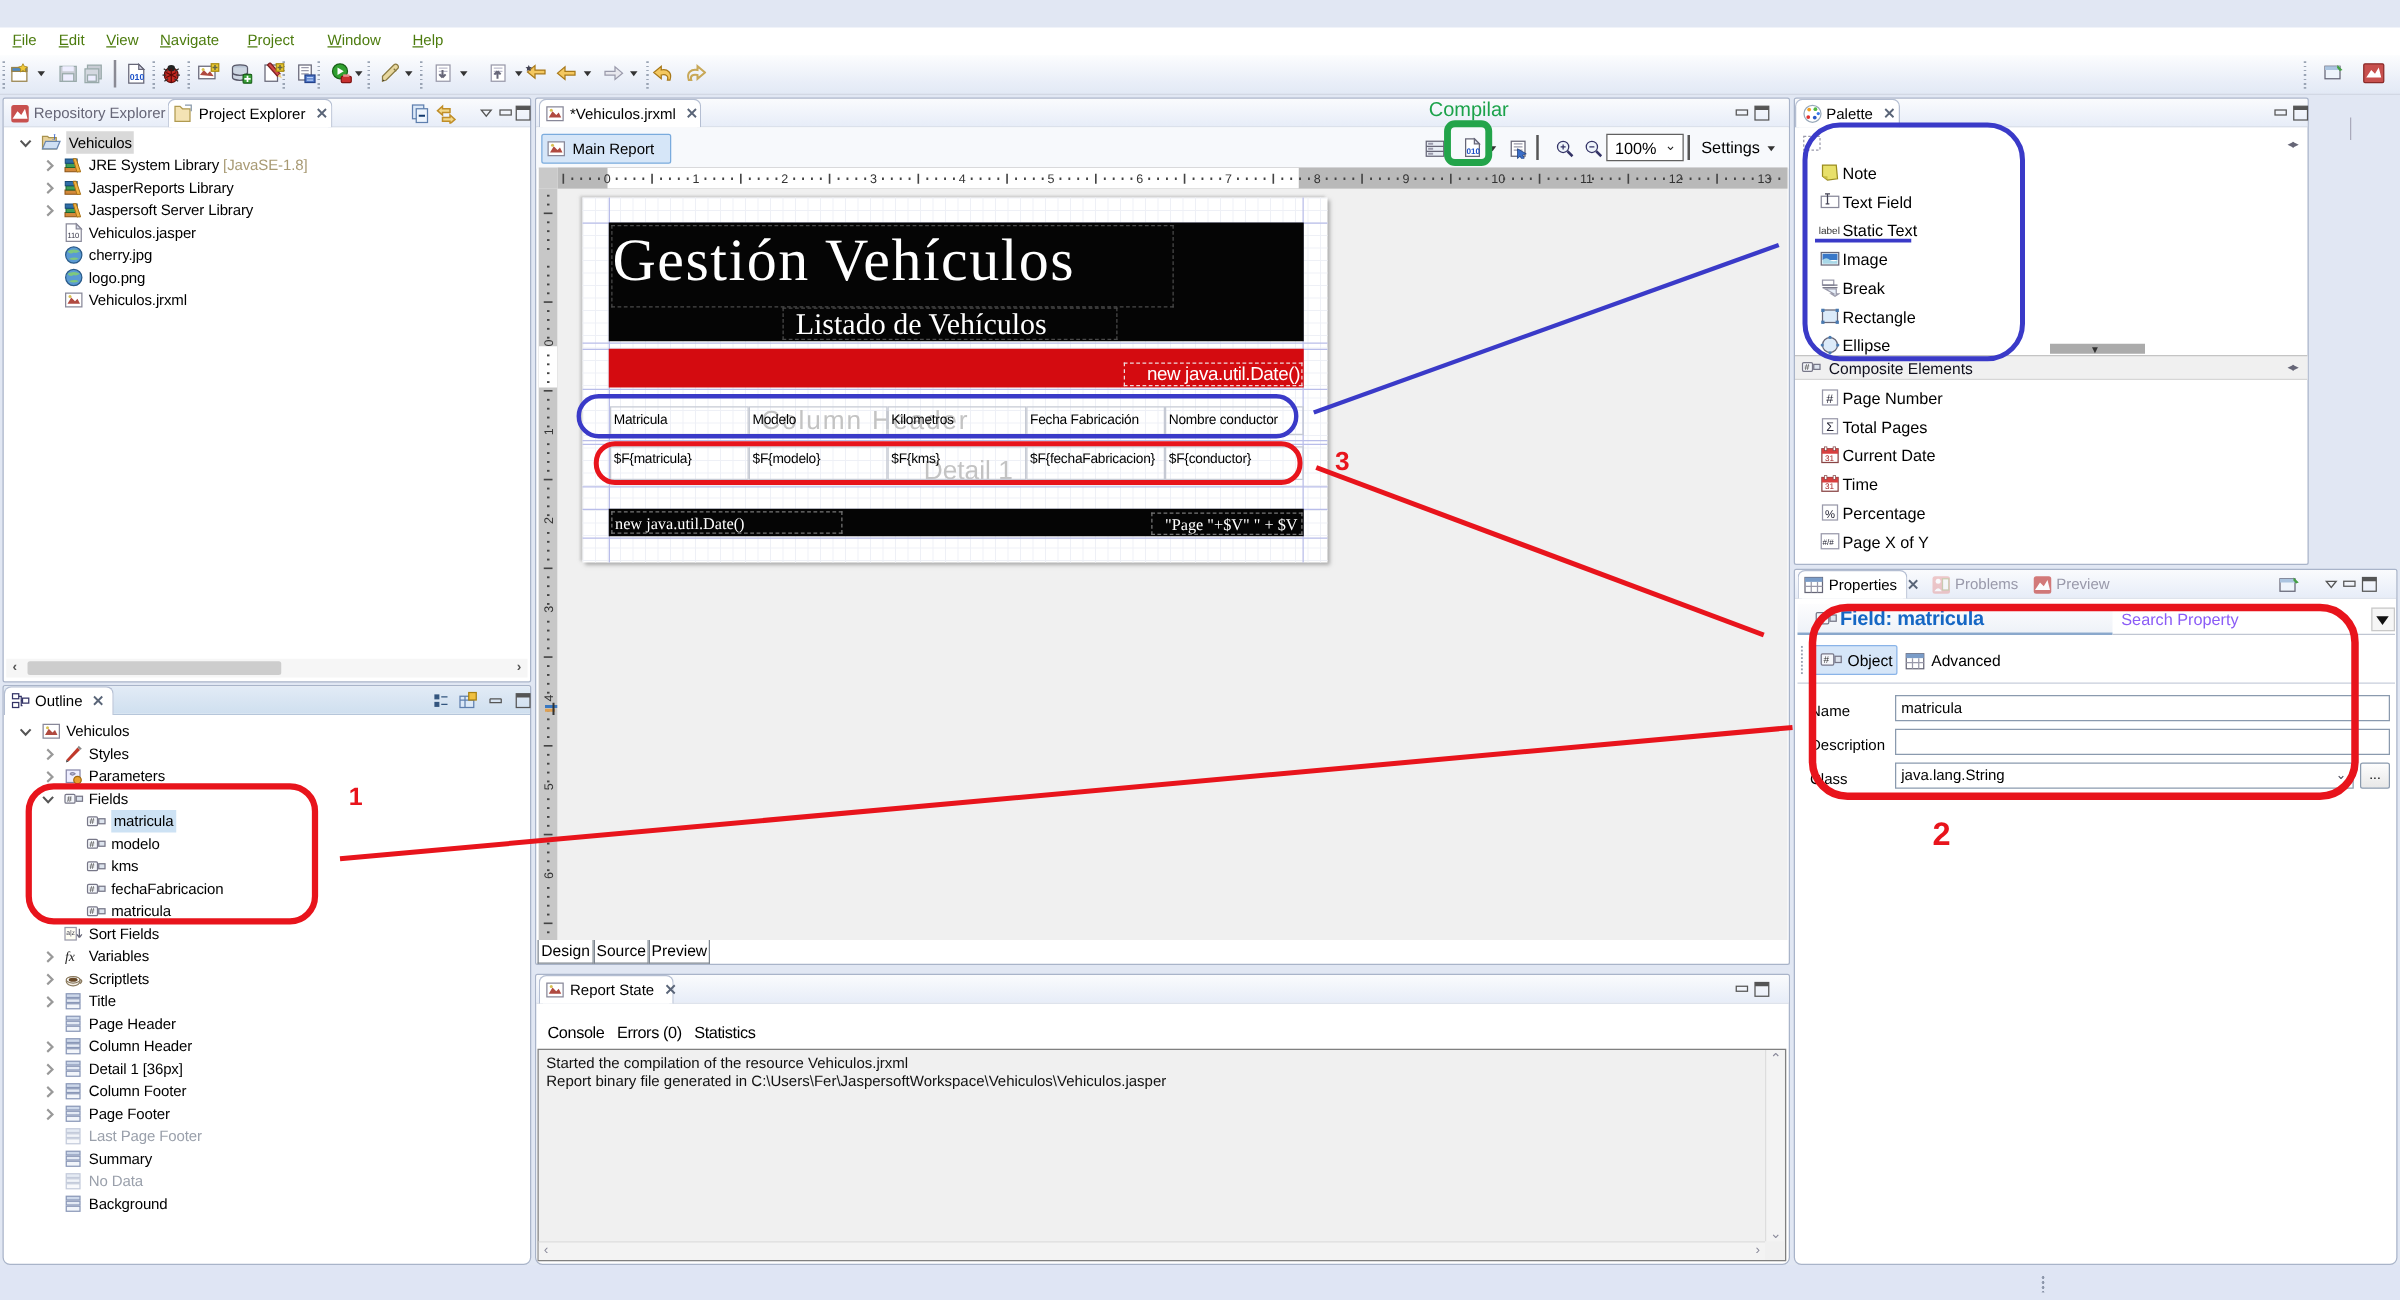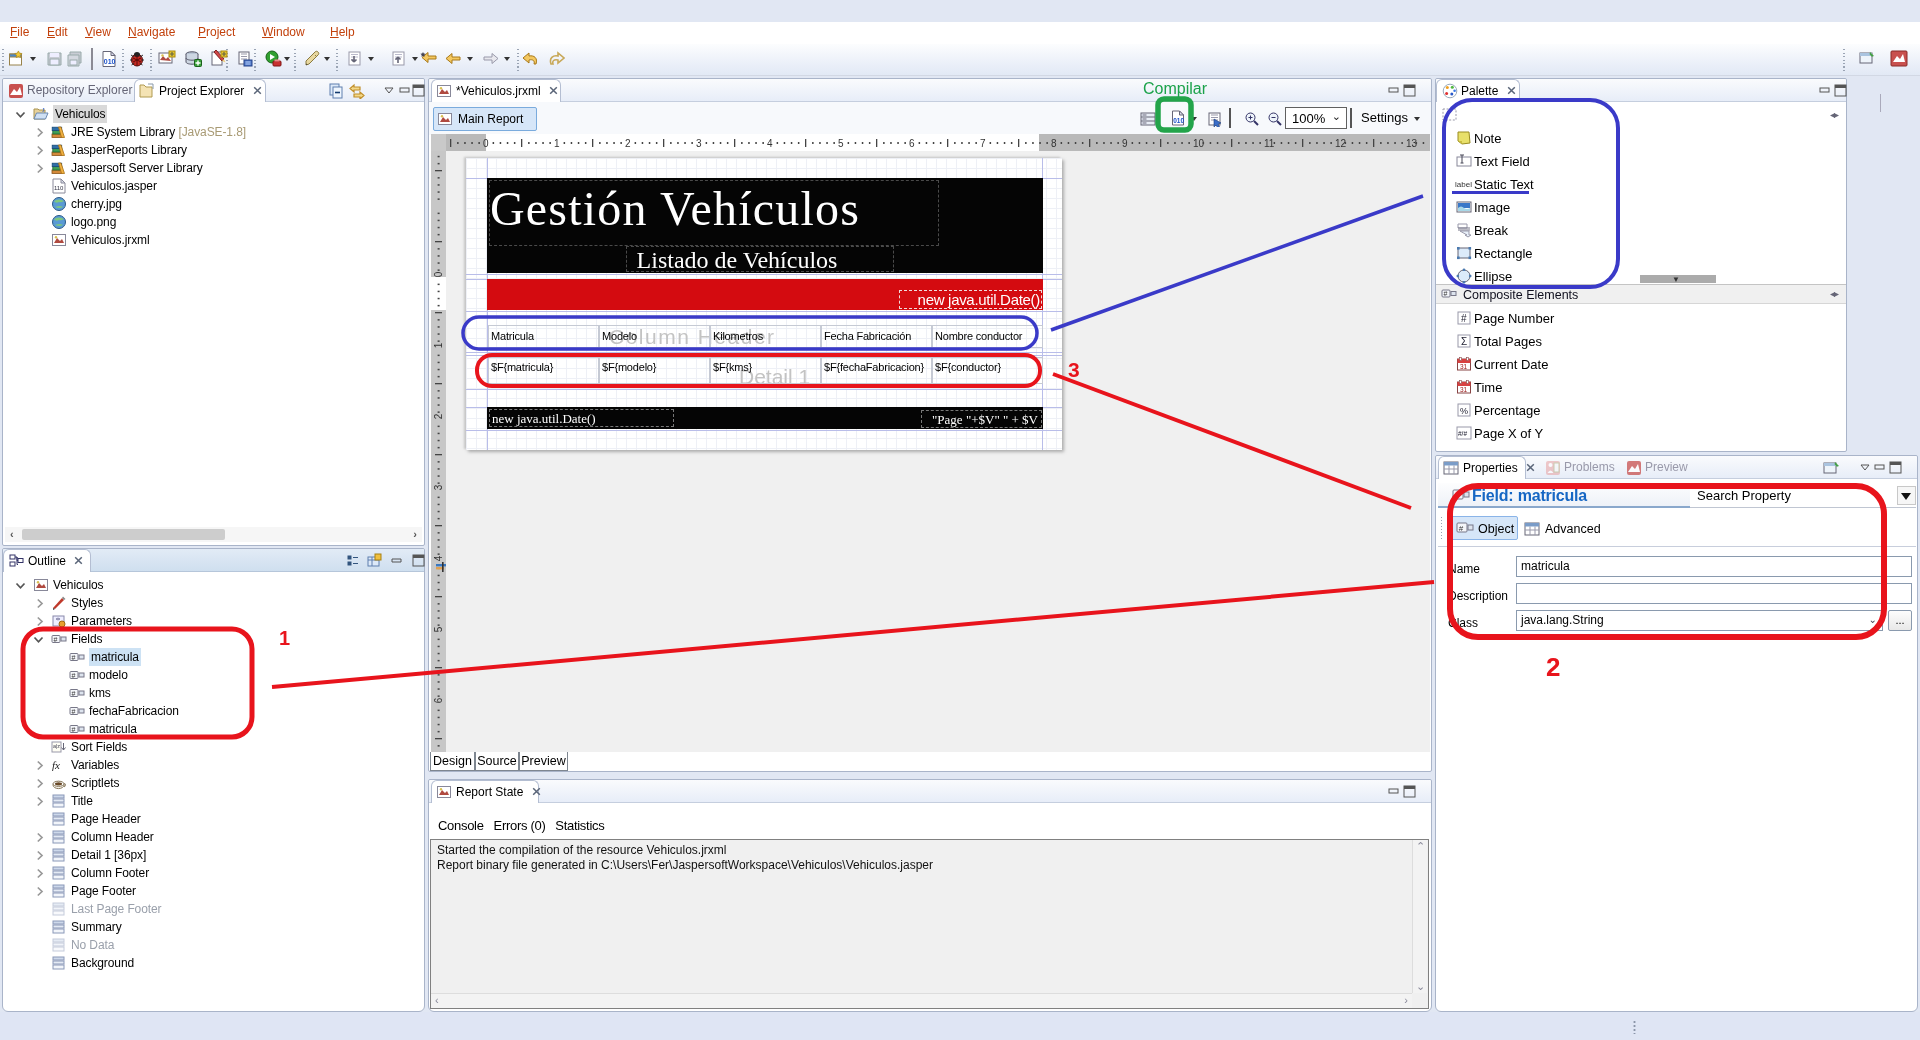--- a/index.html
+++ b/index.html
@@ -4,21 +4,21 @@
 * { margin:0; padding:0; box-sizing:border-box; }
 html,body { width:1920px; height:1040px; overflow:hidden; font-family:"Liberation Sans", sans-serif; }
 #app { position:absolute; left:0; top:0; width:1920px; height:1040px; background:#e1e7f3; }
 .abs { position:absolute; }
 
 #titlebar { left:0; top:0; width:1920px; height:22px; background:#fff;margin-top:40px; }
 #titlebar .title { left:27px; top:3px; font-size:12px; color:#000; }
 .wbtn { top:0px; width:28px; height:20px; text-align:center; font-size:13px; color:#222; line-height:20px; }
 
 #menubar { left:0; top:22px; width:1920px; height:22px; background:#fff; }
-.menu-item { position:absolute; top:3px; font-size:12px; color:#c2410c;text-align:right; }
+.menu-item { position:absolute; top:3px; font-size:12px; color:#4d7c0f;text-align:right; }
 .menu-item u { text-decoration:underline; }
 
 #toolbar { left:0; top:44px; width:1920px; height:32px; background:linear-gradient(#fcfdfe,#e9eef8 70%,#e2e9f5); border-bottom:1px solid #d2d8e4; }
 .tsep { position:absolute; top:5px; width:2px; height:22px; background-image:repeating-linear-gradient(180deg,#9aa4b4 0 1.2px, transparent 1.2px 3.5px); }
 .ticon { position:absolute; top:6px; }
 .tdrop { position:absolute; top:13px; width:0; height:0; border-left:3.5px solid transparent; border-right:3.5px solid transparent; border-top:4px solid #333; }
 
 .panel { position:absolute; background:#fff; border:1px solid #a9b4c9; border-radius:2px; }
 .tabrow { position:absolute; left:0; top:0; right:0; height:23px; background:linear-gradient(#fafbfd,#e7edf8); border-bottom:1px solid #c5cede; border-radius:2px 2px 0 0; }
 .tab { position:absolute; top:0; height:23px; font-size:12px; color:#333; padding:4px 6px 0 24px; white-space:nowrap; }
@@ -1139,21 +1139,21 @@
     </div>
 
     <div style="position:absolute;left:2px;top:27px;width:252px;height:25px;background:linear-gradient(#fdfdfe,#eef2f8);border-bottom:2px solid #8aa8cc"></div>
     <svg class="abs" style="left:16px;top:32px" width="18" height="14" viewBox="0 0 18 14">
         <rect x="1" y="2" width="10" height="9" rx="1" fill="#f4f6fa" stroke="#778"></rect>
         <text x="2.8" y="9.5" font-size="8" fill="#333" font-family="Liberation Sans">#</text>
         <rect x="12" y="4" width="5" height="5" fill="#dde4ee" stroke="#778"></rect>
       </svg>
     <div class="prophead" style="left:36px;top:31px">Field: matricula</div>
     <div style="position:absolute;left:254px;top:27px;width:226px;height:25px;border-bottom:1px solid #c0c6d2"></div>
-    <div style="position:absolute;left:261px;top:32px;font-size:13px;color:#000000">Search Property</div>
+    <div style="position:absolute;left:261px;top:32px;font-size:13px;color:#8b5cf6">Search Property</div>
     <div style="position:absolute;left:461px;top:30px;width:19px;height:19px;background:#f6f6f6;border:1px solid #c8c8c8"></div>
       <div style="position:absolute;left:465px;top:37px;width:0;height:0;border-left:5.5px solid transparent;border-right:5.5px solid transparent;border-top:7px solid #111"></div>
 
     <div style="position:absolute;left:14px;top:60px;width:68px;height:24px;background:#d6e6f8;border:1px solid #8ab4e8;border-radius:2px"></div>
     <svg class="abs" style="left:20px;top:66px" width="18" height="14" viewBox="0 0 18 14">
         <rect x="1" y="1" width="10" height="9" rx="1" fill="#f4f6fa" stroke="#778"></rect>
         <text x="2.8" y="8.5" font-size="8" fill="#333" font-family="Liberation Sans">#</text>
         <rect x="12" y="3" width="5" height="5" fill="#dde4ee" stroke="#778"></rect>
       </svg>
     <div style="position:absolute;left:42px;top:66px;font-size:12.5px">Object</div>

